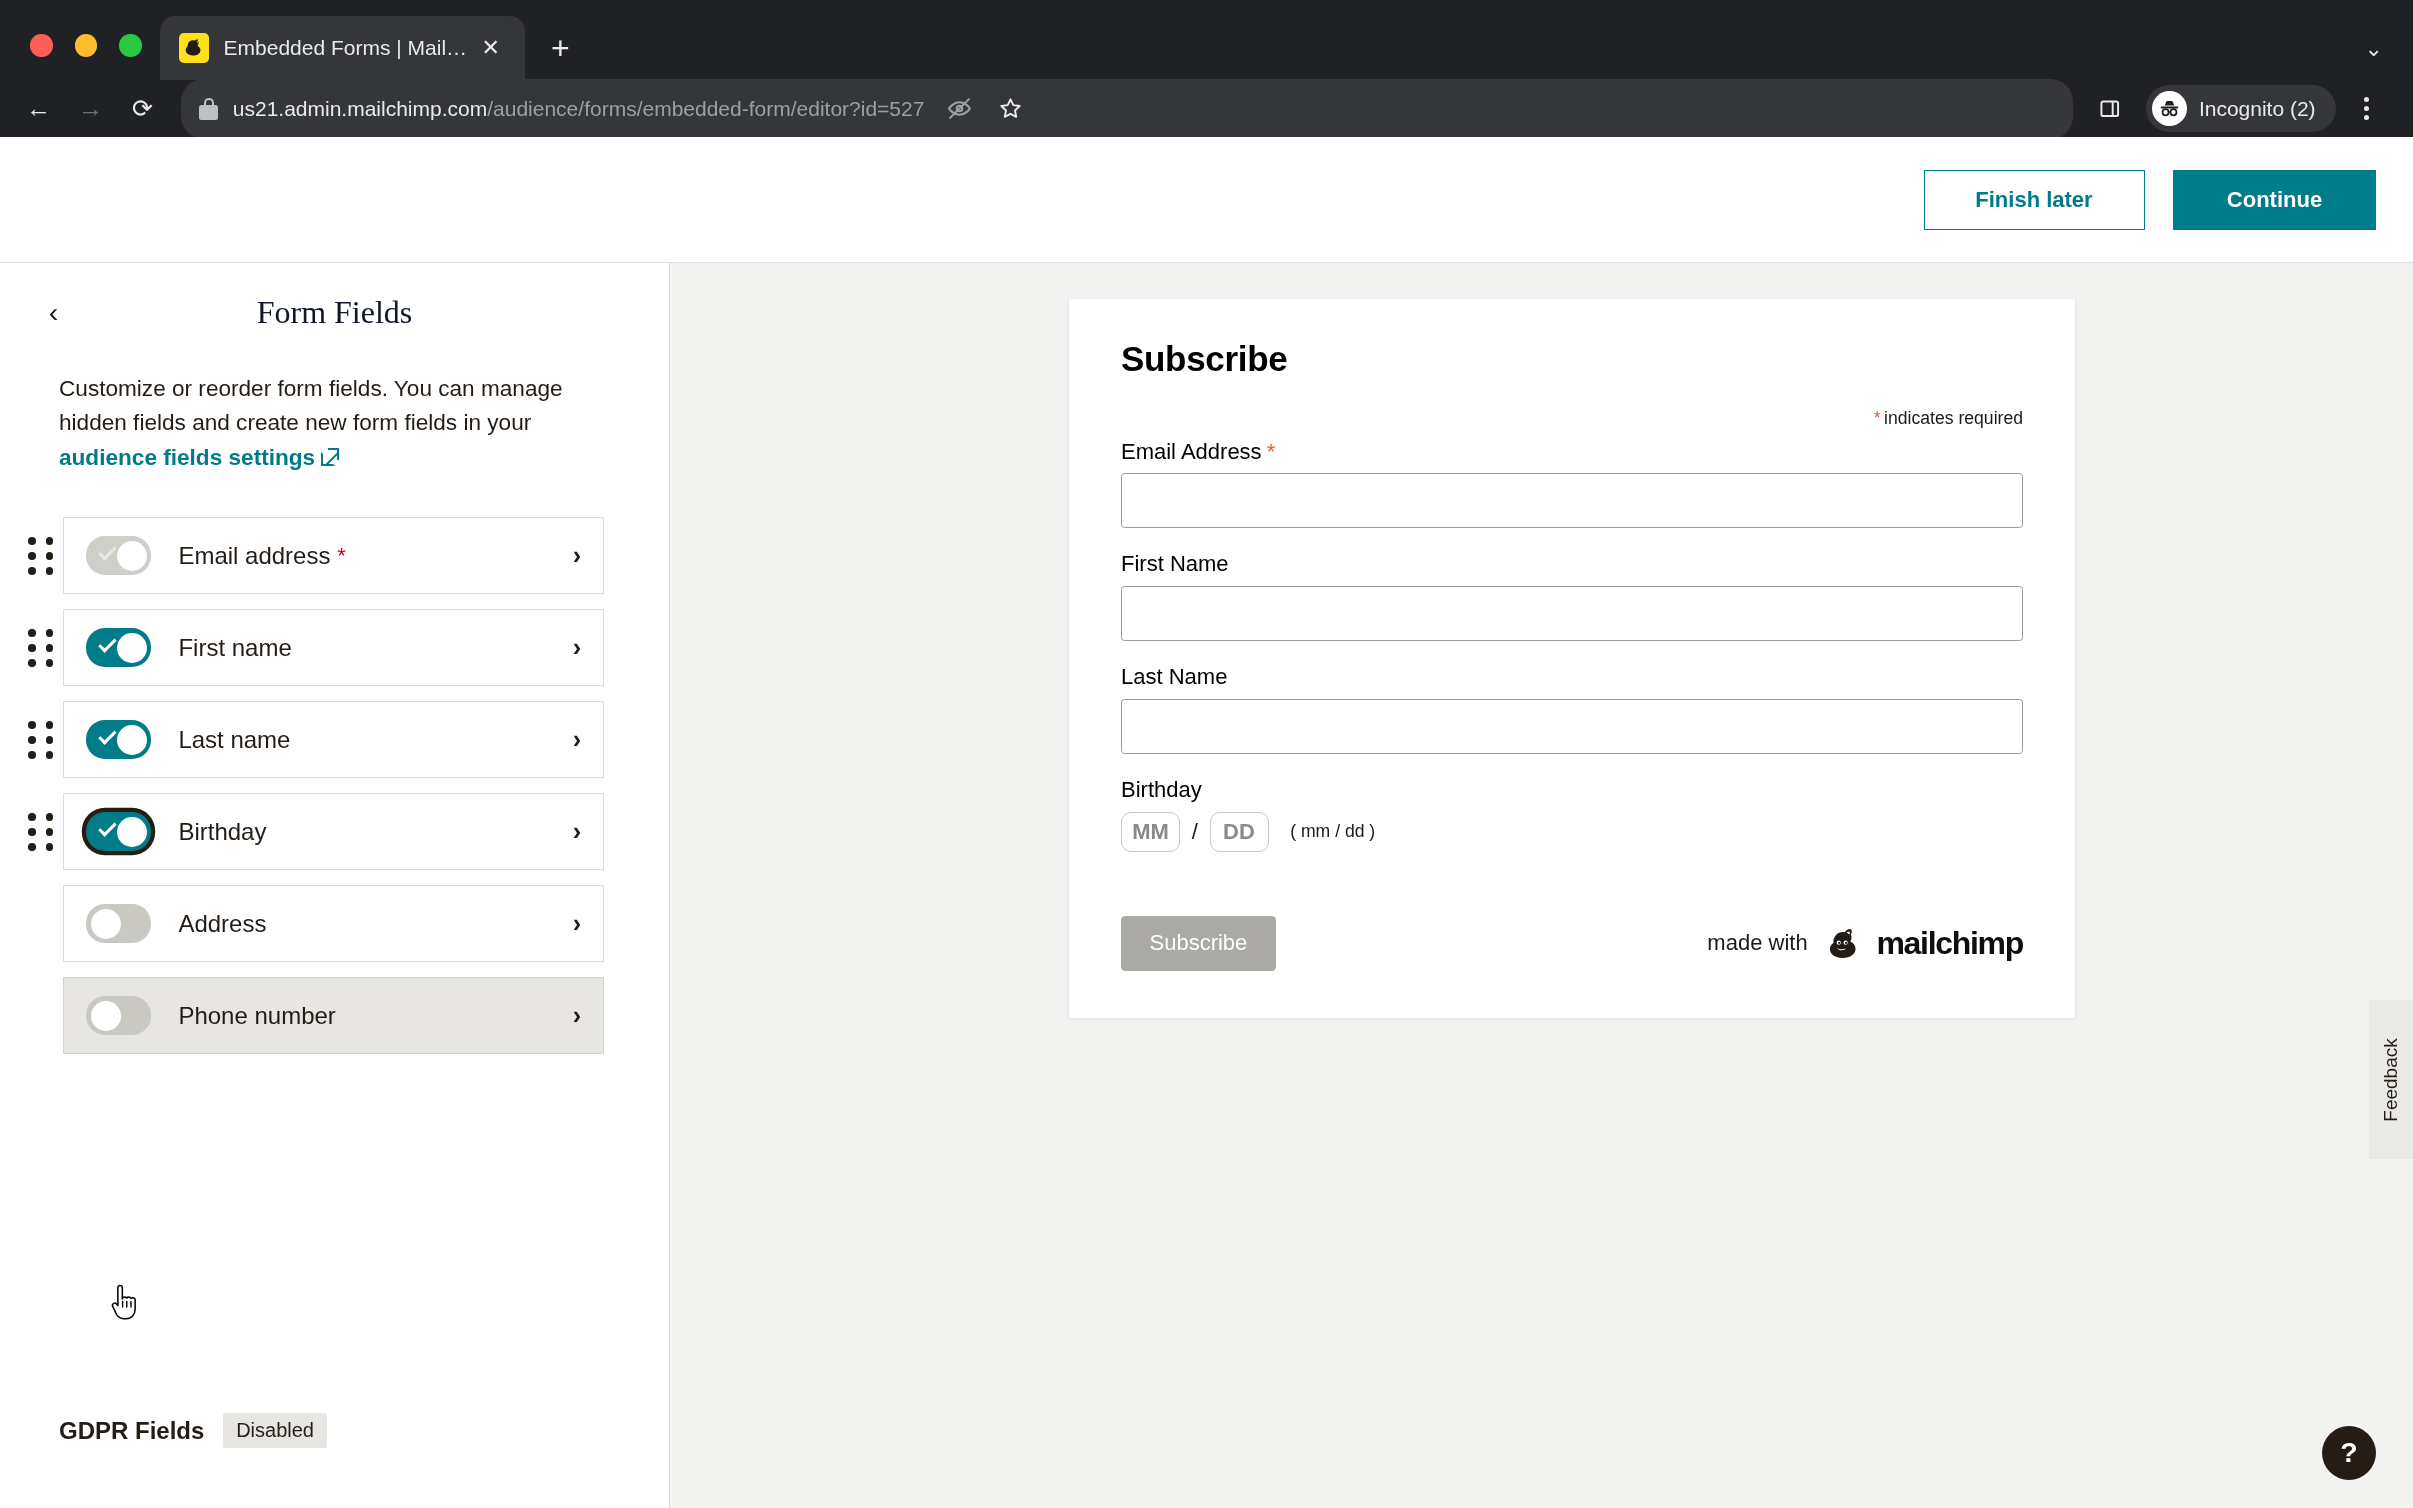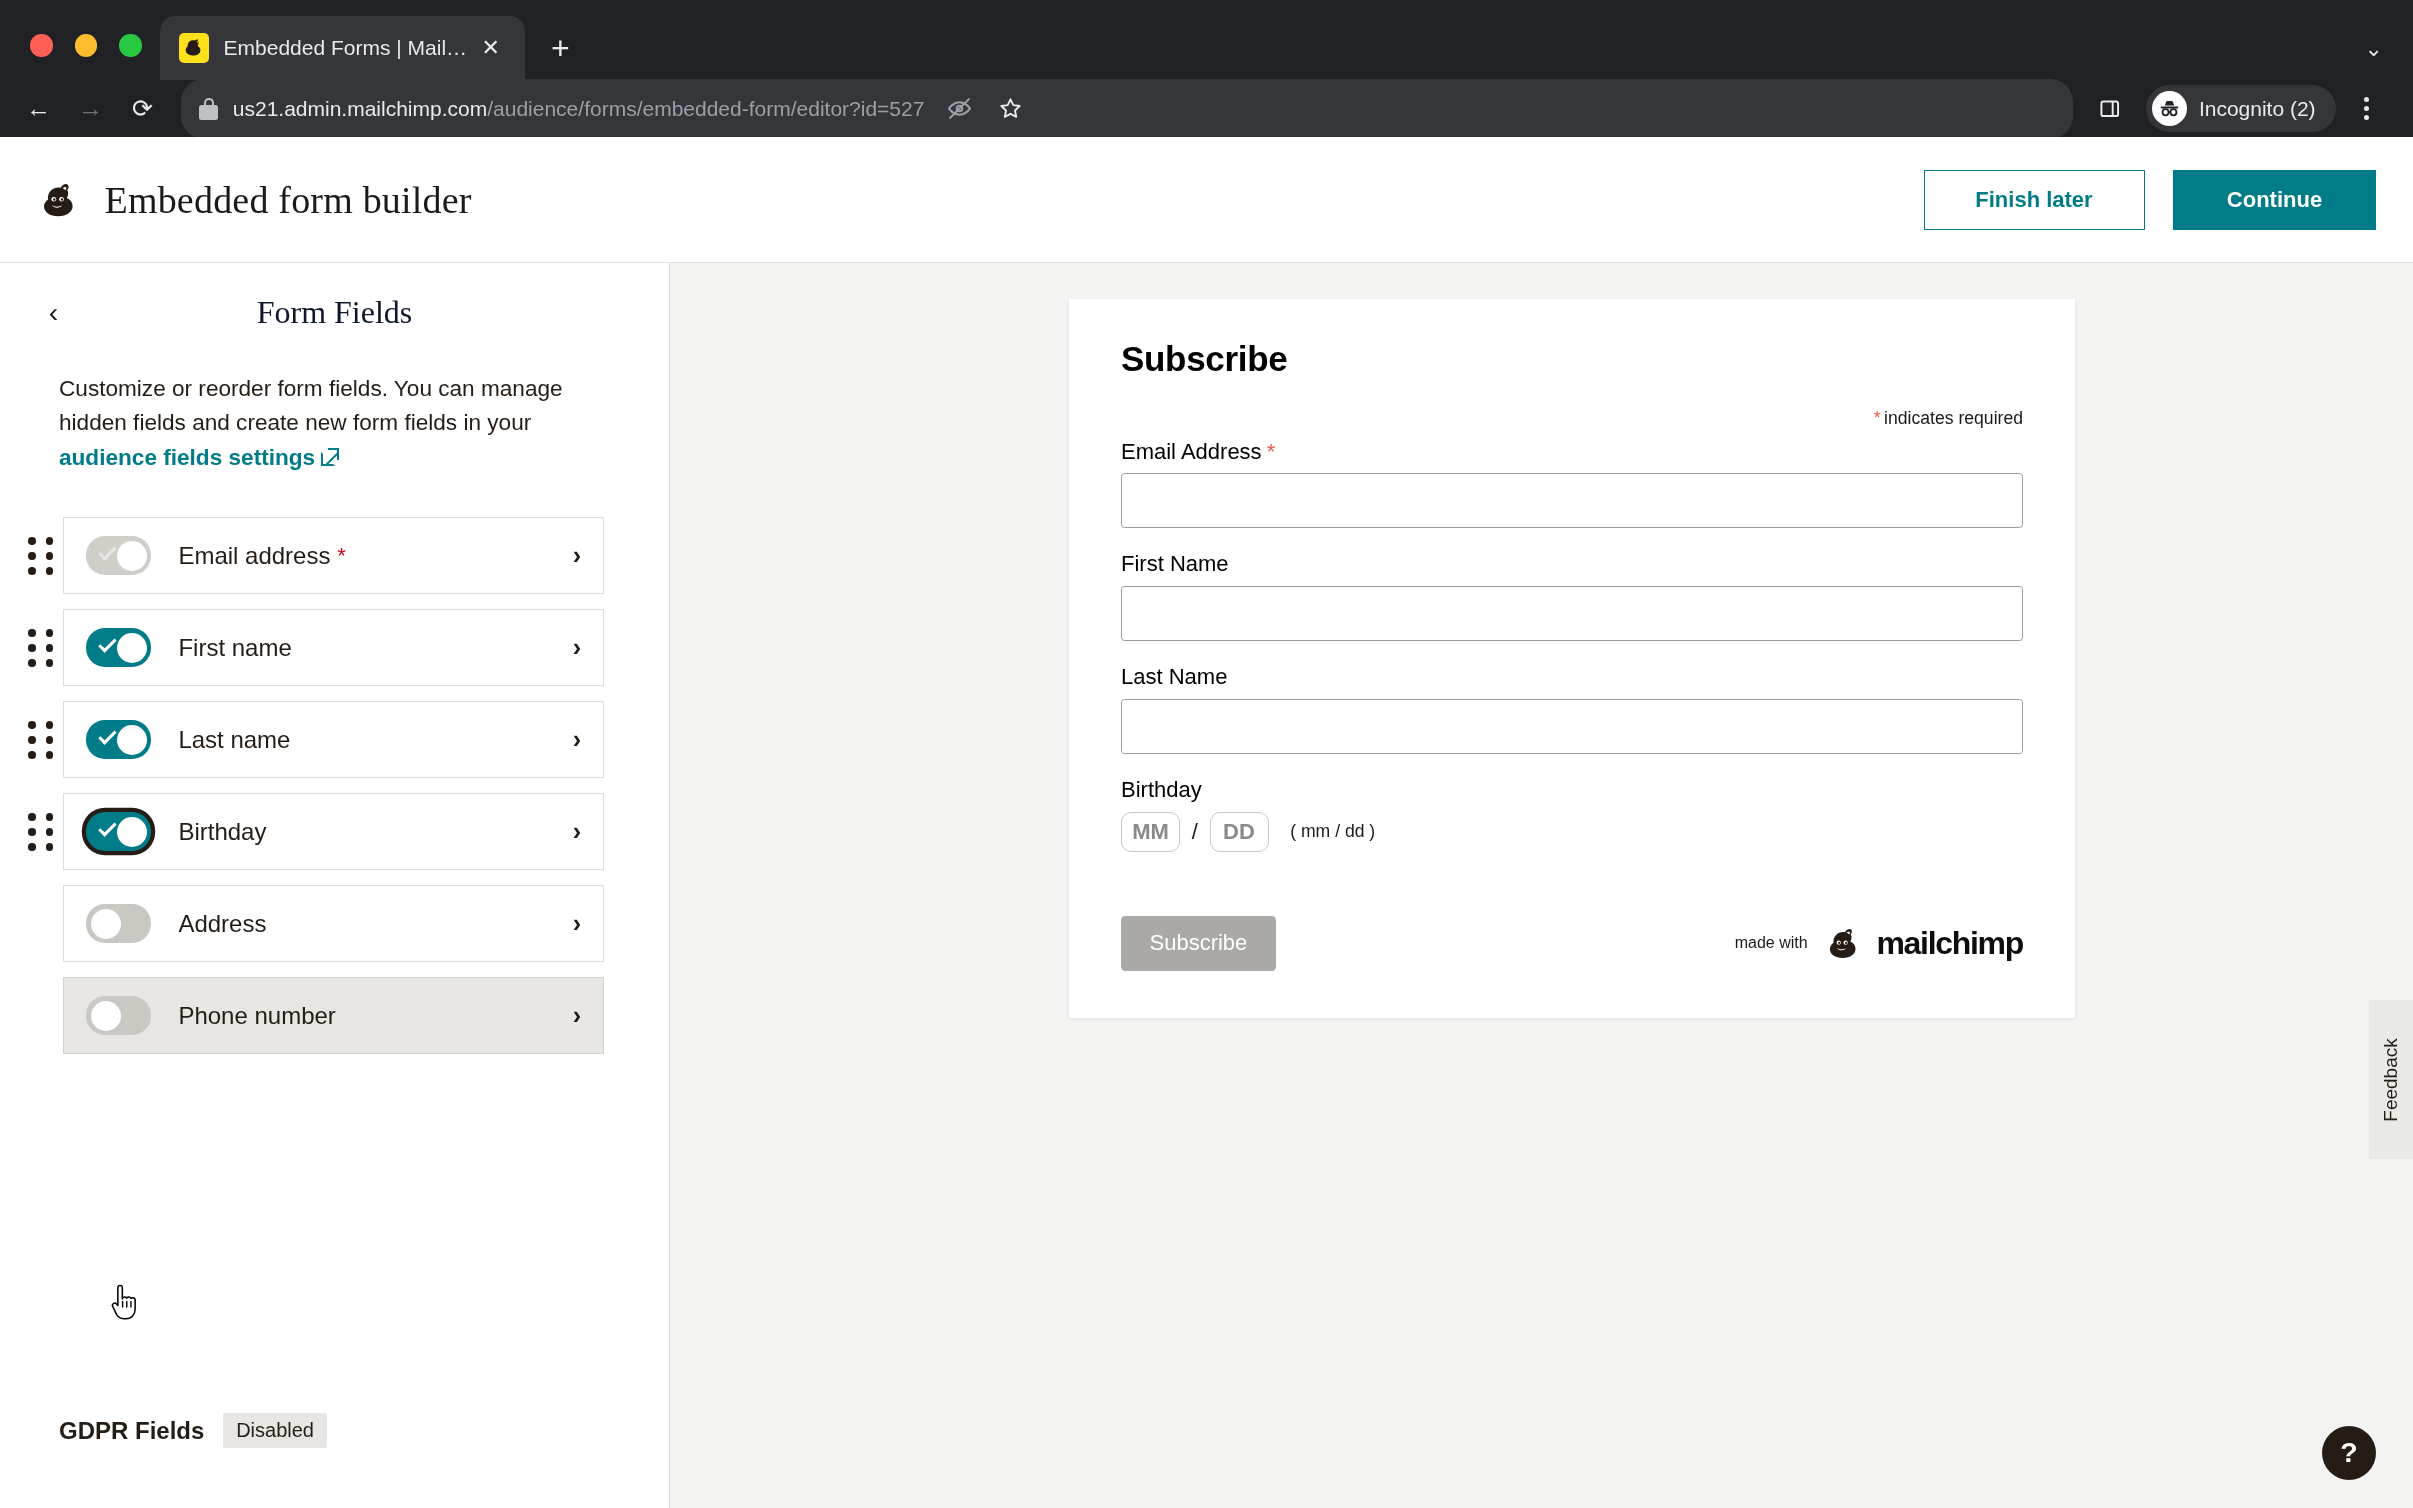--- a/index.html
+++ b/index.html
@@ -241,21 +241,21 @@
   }
   .bday-slash { font-size: 22px; color: #1a1a1a; }
   .bday-hint { font-size: 17.6px; color: #1a1a1a; margin-left: 10px; }
   .form-footer { display: flex; align-items: center; margin-top: 64px; }
   .subscribe-btn {
     background: #aaa9a6; color: #fff; font-size: 22px;
     padding: 0 28.5px; height: 55px; display: flex; align-items: center;
     border: none; border-radius: 4.2px; cursor: pointer;
   }
   .made-with { margin-left: auto; display: flex; align-items: center; gap: 13.4px; }
-  .made-with-text { font-size: 16px; color: #1a1a1a; }
+  .made-with-text { font-size: 22px; color: #1a1a1a; }
   .mc-wordmark { font-size: 32px; font-weight: bold; color: #0e0e0e; letter-spacing: -1.3px; }
 
   
   .feedback-tab {
     position: absolute; right: 0; top: 737px; width: 44px; height: 159px;
     background: #e9e9e6; display: flex; align-items: center; justify-content: center;
     cursor: pointer;
   }
   .feedback-tab span {
     transform: rotate(-90deg); white-space: nowrap; font-size: 19px; color: #241c15;
@@ -352,33 +352,20 @@
           <i></i>
           <i></i>
           <i></i>
         </div>
     </div>
   </div>
 
   <div class="app">
 
     <div class="app-header">
-      <div class="brand">
-        <span>
-          <svg width="47" height="47" viewBox="0 0 64 64" aria-hidden="true">
-            <path fill="#241c15" d="M45.2 20.6c1.9-2.2 2.4-5 1.2-6.8-1.3-1.9-4-2-6.4-.4-1.3.9-2.6 2.2-3.7 3.8-4.9-.9-10 .6-13.3 4-3.3 3.3-4.6 7.9-3.9 12-3.4 2.3-5.5 5.9-5.5 9.7 0 7.5 8.2 13.3 19.3 13.3 12 0 19.7-6.2 19.7-13.6 0-4.9-3.1-9-7.8-11.2 1.2-2.3 1.8-4.6 1.8-6.6 0-1.6-.5-3.1-1.4-4.2zm-4.5-3.7c1.1-.8 2.4-.9 3-.1.6.9.2 2.5-.9 3.9-1.1-1.3-2.5-2.3-4.1-3 .6-.3 1.3-.6 2-.8z"></path>
-            <circle fill="#fff" cx="27" cy="33" r="3.2"></circle>
-            <circle fill="#fff" cx="37.5" cy="33" r="3.2"></circle>
-            <circle fill="#241c15" cx="27.6" cy="33.4" r="1.6"></circle>
-            <circle fill="#241c15" cx="38.1" cy="33.4" r="1.6"></circle>
-            <path fill="#fff" d="M24 41c3.5 2.6 10 2.8 14.2.6-2.5 3.6-10.8 4.2-14.2-.6z"></path>
-          </svg>
-        </span>
-        <span class="brand-title">Embedded form builder</span>
-      </div>
       <div class="header-actions">
         <button class="btn btn-outline">Finish later</button>
         <button class="btn btn-primary">Continue</button>
       </div>
     </div>
 
     <div class="app-body">
 
       <aside class="sidebar">
         <div class="sidebar-head">

